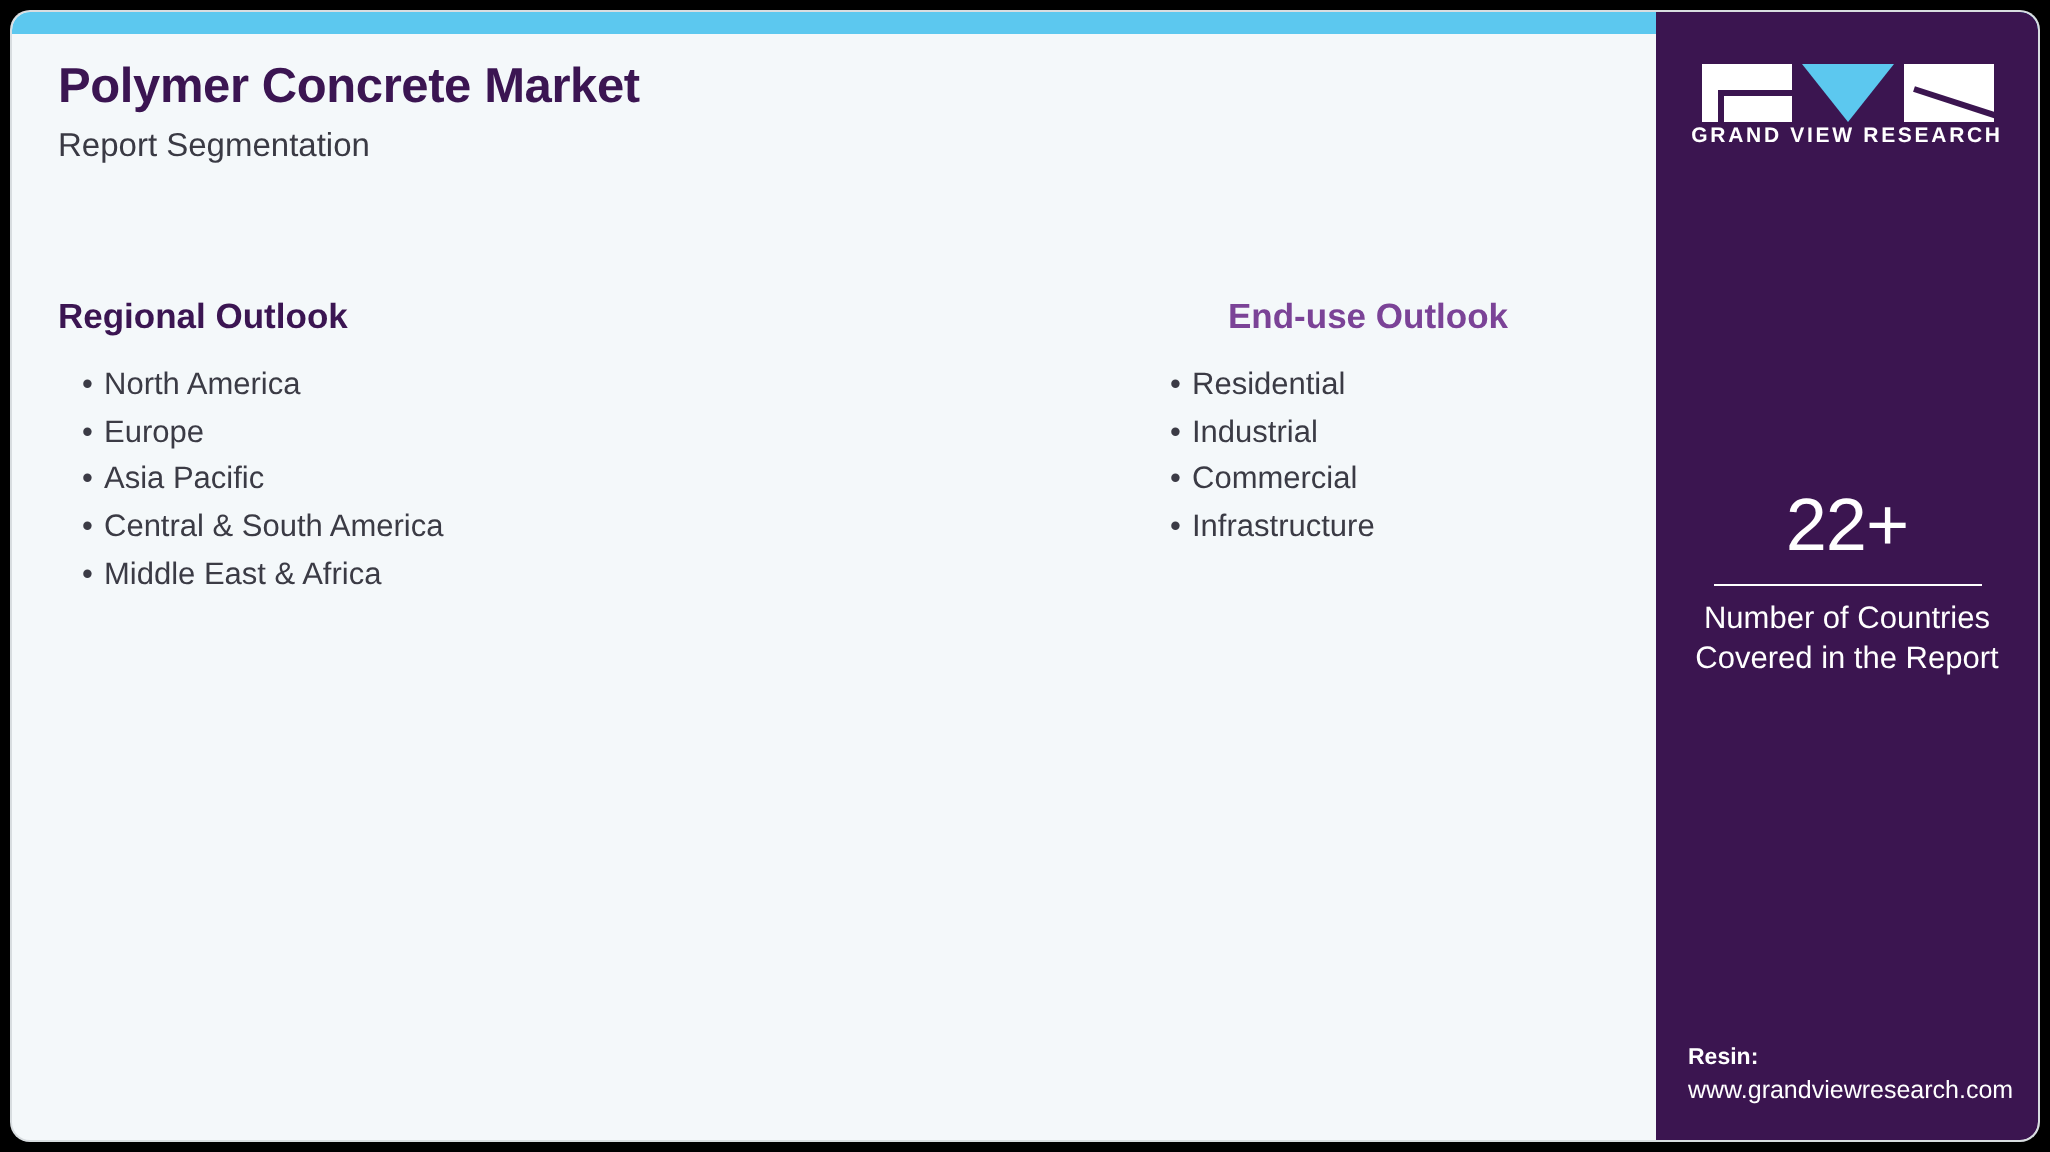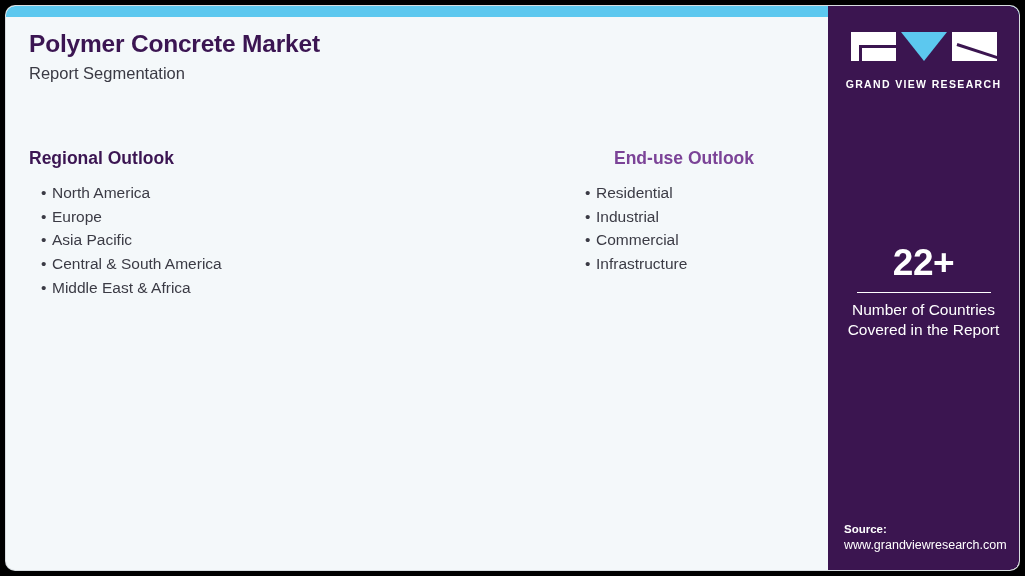--- a/index.html
+++ b/index.html
@@ -200,39 +200,39 @@
     height: 3px;
     background: #3b1550;
     transform: rotate(18deg);
     transform-origin: left center;
   }
   .logo-v {
     width: 46px;
     height: 29px;
   }
   #logo-wordmark {
-    margin-top: 16px;
+    margin-top: 0;
     font-size: 10.5px;
     font-weight: bold;
     letter-spacing: 1.35px;
     color: #ffffff;
   }
 
   
   #stat-block {
     position: absolute;
     left: 0;
     top: 238px;
     width: 191px;
     text-align: center;
     color: #ffffff;
   }
   #stat-value {
     font-size: 37px;
-    font-weight: bold;
+    font-weight: normal;
     line-height: 1.05;
     letter-spacing: -0.5px;
   }
   #stat-divider {
     width: 134px;
     height: 1.5px;
     background: #ffffff;
     margin: 9px auto 7px auto;
   }
   .stat-caption-line {
@@ -310,19 +310,19 @@
     </div>
 
     <div id="stat-block">
       <div id="stat-value">22+</div>
       <div id="stat-divider"></div>
       <div class="stat-caption-line">Number of Countries</div>
       <div class="stat-caption-line">Covered in the Report</div>
     </div>
 
     <div id="source-block">
-      <div id="source-label">Source:</div>
+      <div id="source-label">Resin:</div>
       <div id="source-url">www.grandviewresearch.com</div>
     </div>
 
   </div>
 
 </div>
 
 </body></html>

